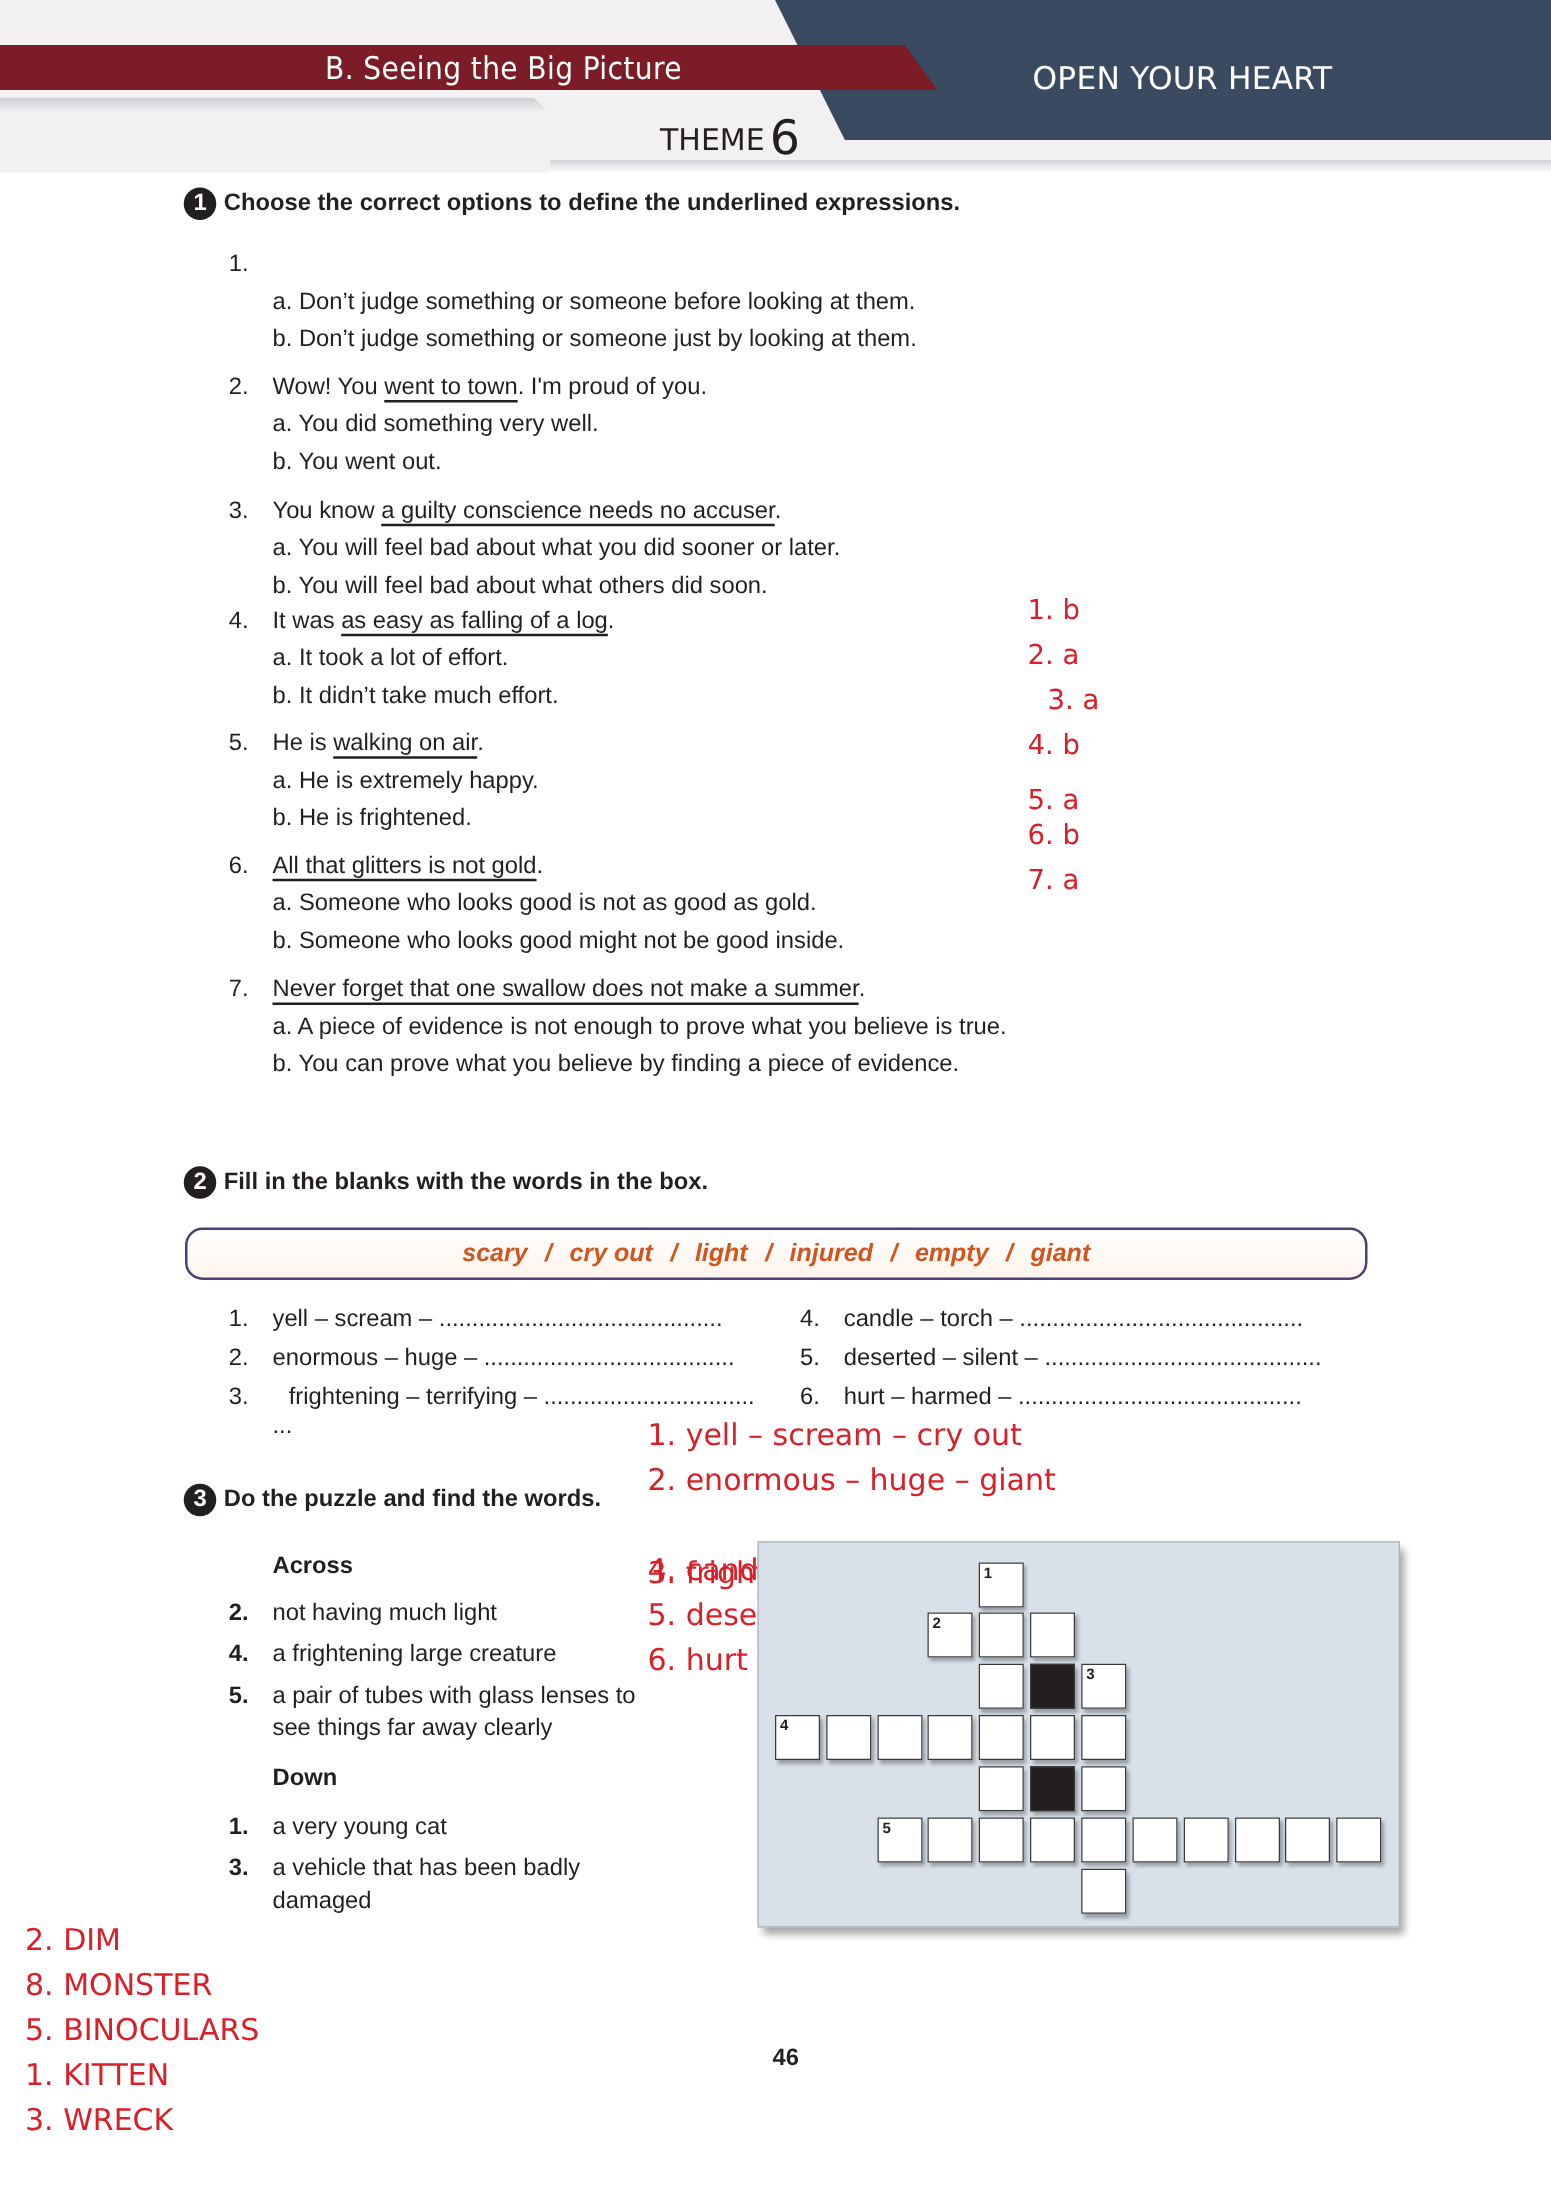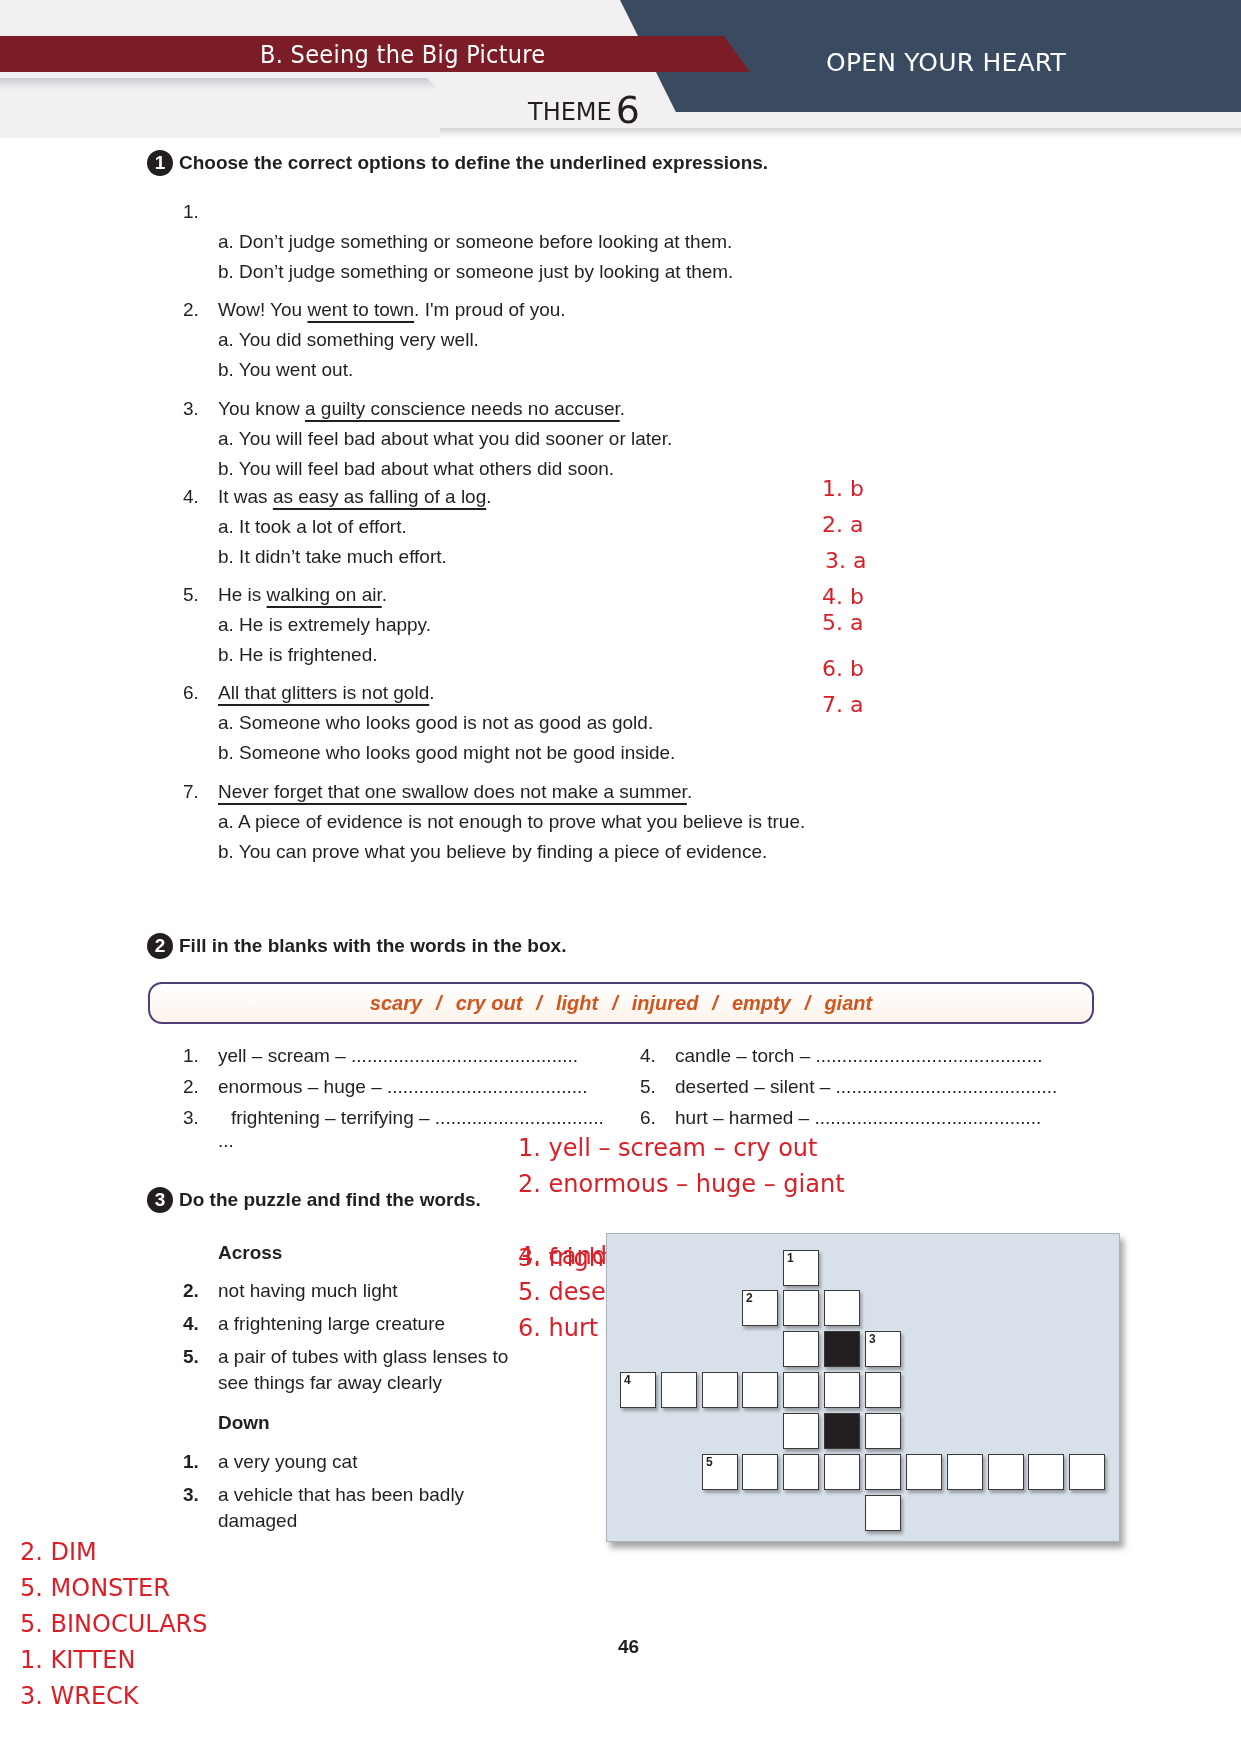--- a/index.html
+++ b/index.html
@@ -101,23 +101,23 @@
       <span class="q-num" style="top:0;">7.</span>
       <span class="q-text" style="top:0;"><span></span><span class="u">Never forget that one swallow does not make a summer</span><span>.</span></span>
       <div class="q-text" style="top:30px;">a. A piece of evidence is not enough to prove what you believe is true.</div>
       <div class="q-text" style="top:60px;">b. You can prove what you believe by finding a piece of evidence.</div>
     </div>
   </div>
 
 <div id="ex1ans" class="abs" style="left:822px;top:476px;">
     <div class="ans" style="position:absolute;left:0;top:0px;white-space:nowrap;">1. b</div>
     <div class="ans" style="position:absolute;left:0;top:36px;white-space:nowrap;">2. a</div>
-    <div class="ans" style="position:absolute;left:3px;top:72px;white-space:nowrap;">3. a</div>
+    <div class="ans" style="position:absolute;left:16px;top:72px;white-space:nowrap;">3. a</div>
     <div class="ans" style="position:absolute;left:0;top:108px;white-space:nowrap;">4. b</div>
-    <div class="ans" style="position:absolute;left:0;top:134px;white-space:nowrap;">5. a</div>
+    <div class="ans" style="position:absolute;left:0;top:152px;white-space:nowrap;">5. a</div>
     <div class="ans" style="position:absolute;left:0;top:180px;white-space:nowrap;">6. b</div>
     <div class="ans" style="position:absolute;left:0;top:216px;white-space:nowrap;">7. a</div>
   </div>
 
 <div class="abs sec-head" style="left:147px;top:933px;">
   <span class="num-badge">2</span>
   <span>Fill in the blanks with the words in the box.</span>
 </div>
 
 <div id="wordbox" class="abs wordbox">
@@ -251,19 +251,19 @@
   <div class="cell" style="left:947px;top:1454px;"></div>
   <div class="cell" style="left:988px;top:1454px;"></div>
   <div class="cell" style="left:1028px;top:1454px;"></div>
   <div class="cell" style="left:1069px;top:1454px;"></div>
 
   <div class="cell" style="left:865px;top:1495px;"></div>
 </div>
 
 <div id="ex3ans" class="abs" style="left:20px;top:1538px;">
     <div class="ans" style="position:absolute;left:0;top:0px;white-space:nowrap;font-size:24px;">2. DIM</div>
-    <div class="ans" style="position:absolute;left:0;top:36px;white-space:nowrap;font-size:24px;">5. MONSTER</div>
+    <div class="ans" style="position:absolute;left:0;top:36px;white-space:nowrap;font-size:24px;">8. MONSTER</div>
     <div class="ans" style="position:absolute;left:0;top:72px;white-space:nowrap;font-size:24px;">5. BINOCULARS</div>
     <div class="ans" style="position:absolute;left:0;top:108px;white-space:nowrap;font-size:24px;">1. KITTEN</div>
     <div class="ans" style="position:absolute;left:0;top:144px;white-space:nowrap;font-size:24px;">3. WRECK</div>
   </div>
 
 <div class="abs page-num">46</div>
 
 </body></html>

